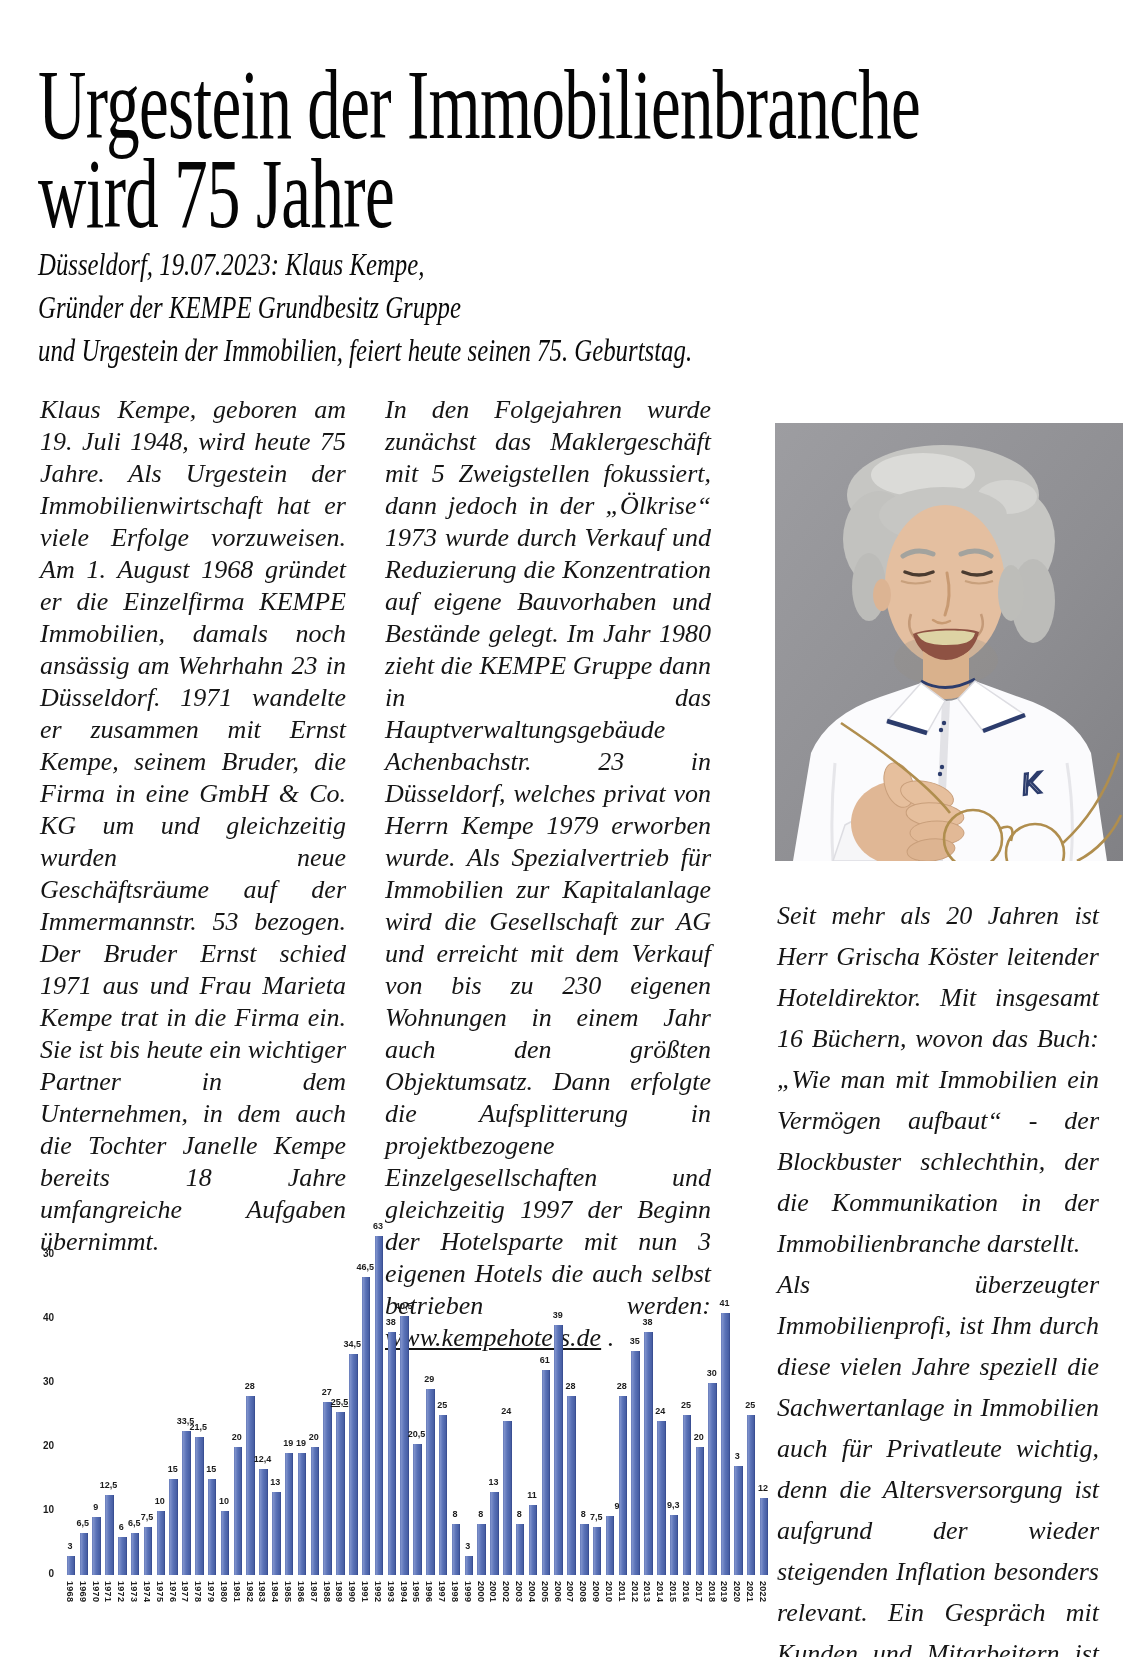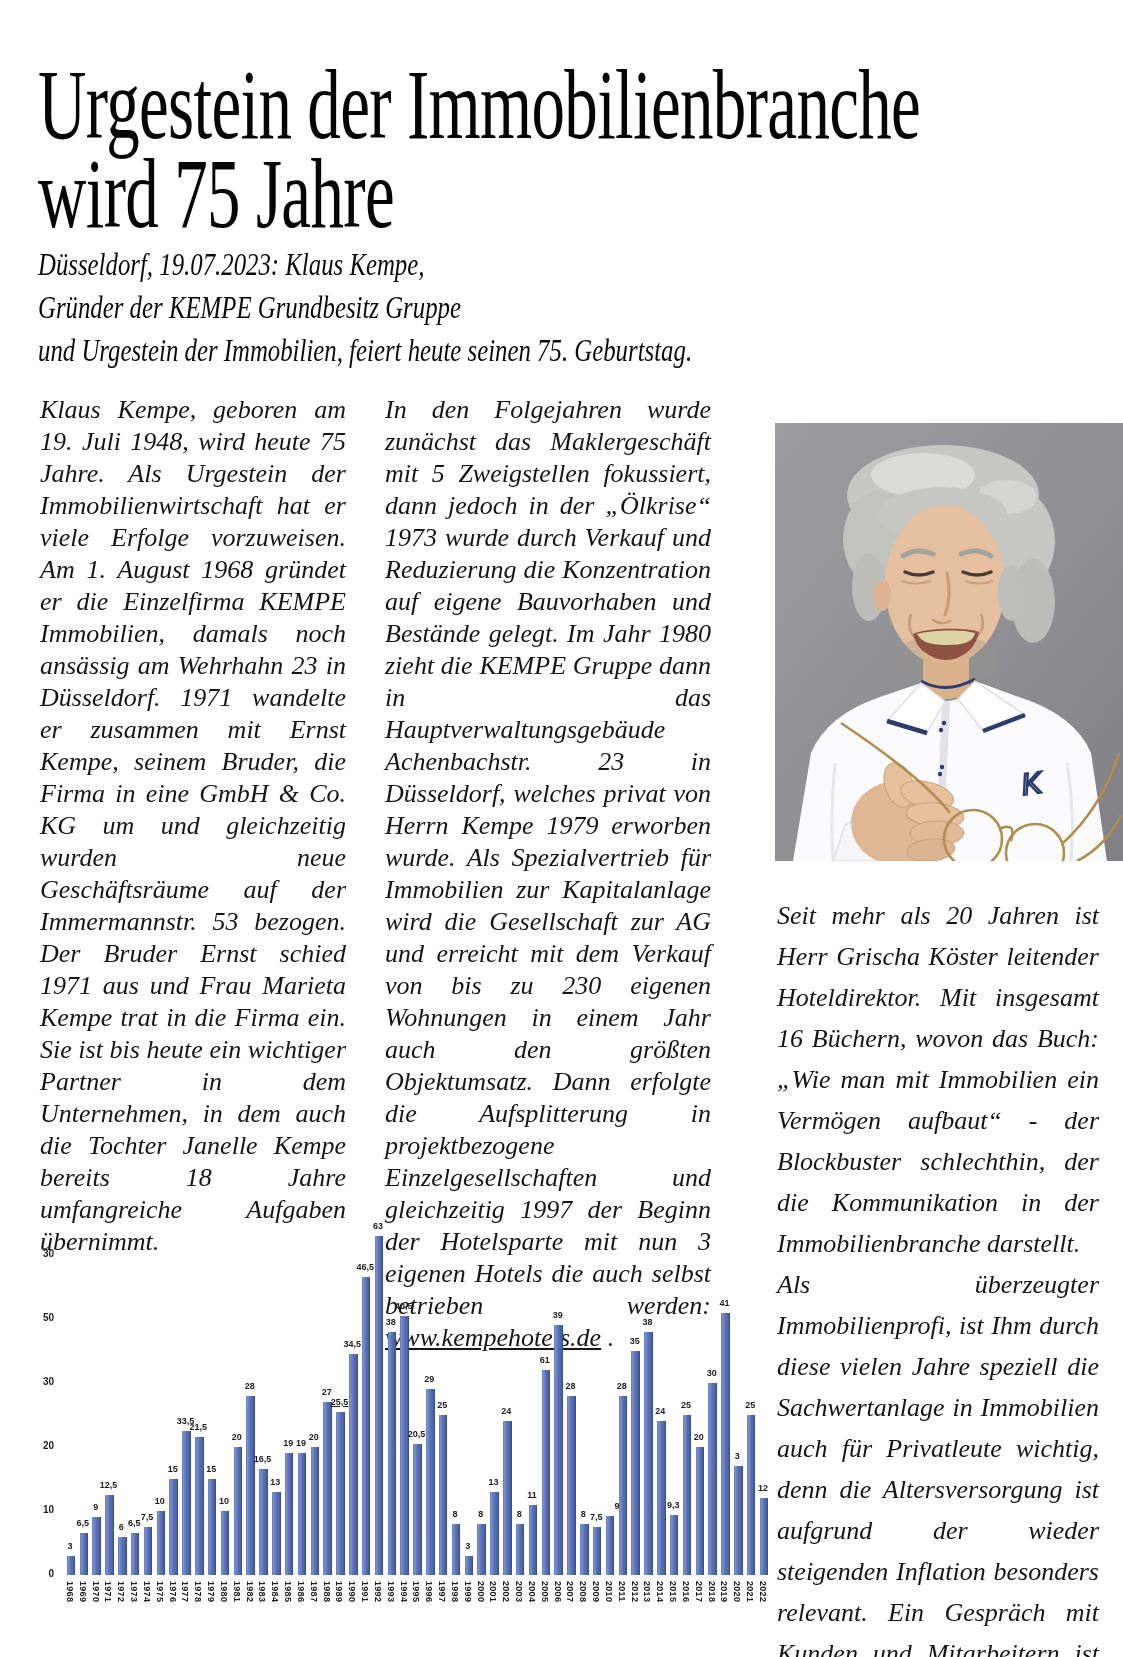--- a/index.html
+++ b/index.html
@@ -146,21 +146,21 @@
 <div id="col3" class="col">
   <p>Seit mehr als 20 Jahren ist Herr Grischa Köster leitender Hoteldirektor. Mit insgesamt 16 Büchern, wovon das Buch: „Wie man mit Immobilien ein Vermögen aufbaut“ - der Blockbuster schlechthin, der die Kommunikation in der Immobilienbranche darstellt.</p>
   <p>Als überzeugter Immobilienprofi, ist Ihm durch diese vielen Jahre speziell die Sachwertanlage in Immobilien auch für Privatleute wichtig, denn die Altersversorgung ist aufgrund der wieder steigenden Inflation besonders relevant. Ein Gespräch mit Kunden und Mitarbeitern ist immer unter der Wertschätzung und sachlichen Auseinandersetzung eine gern ausgeübte Praxis.</p>
 </div>
 
 <div id="chart">
     <div class="y-label" style="left: 0px; top: 438px;">0</div>
     <div class="y-label" style="left: 0px; top: 374px;">10</div>
     <div class="y-label" style="left: 0px; top: 310px;">20</div>
     <div class="y-label" style="left: 0px; top: 246px;">30</div>
-    <div class="y-label" style="left: 0px; top: 182px;">50</div>
+    <div class="y-label" style="left: 0px; top: 182px;">40</div>
     <div class="y-label" style="left: 0px; top: 118px;">30</div>
     <div class="bar" style="left: 36.75px; top: 425.8px; width: 6.5px; height: 19.2px;"></div>
     <div class="bar-label" style="left: 22px; top: 410.8px;">3</div>
     <div class="x-label" style="left: 45px; top: 451px;">1968</div>
     <div class="bar" style="left: 49.583px; top: 403.4px; width: 6.5px; height: 41.6px;"></div>
     <div class="bar-label" style="left: 34.833px; top: 388.4px;">6,5</div>
     <div class="x-label" style="left: 57.833px; top: 451px;">1969</div>
     <div class="bar" style="left: 62.416px; top: 387.4px; width: 6.5px; height: 57.6px;"></div>
     <div class="bar-label" style="left: 47.666px; top: 372.4px;">9</div>
     <div class="x-label" style="left: 70.666px; top: 451px;">1970</div>
@@ -194,21 +194,21 @@
     <div class="bar" style="left: 190.746px; top: 381px; width: 6.5px; height: 64px;"></div>
     <div class="bar-label" style="left: 175.996px; top: 366px;">10</div>
     <div class="x-label" style="left: 198.996px; top: 451px;">1980</div>
     <div class="bar" style="left: 203.579px; top: 317px; width: 6.5px; height: 128px;"></div>
     <div class="bar-label" style="left: 188.829px; top: 302px;">20</div>
     <div class="x-label" style="left: 211.829px; top: 451px;">1981</div>
     <div class="bar" style="left: 216.412px; top: 265.8px; width: 6.5px; height: 179.2px;"></div>
     <div class="bar-label" style="left: 201.662px; top: 250.8px;">28</div>
     <div class="x-label" style="left: 224.662px; top: 451px;">1982</div>
     <div class="bar" style="left: 229.245px; top: 339.4px; width: 6.5px; height: 105.6px;"></div>
-    <div class="bar-label" style="left: 214.495px; top: 324.4px;">16,5</div>
+    <div class="bar-label" style="left: 214.495px; top: 324.4px;">12,4</div>
     <div class="x-label" style="left: 237.495px; top: 451px;">1983</div>
     <div class="bar" style="left: 242.078px; top: 361.8px; width: 6.5px; height: 83.2px;"></div>
     <div class="bar-label" style="left: 227.328px; top: 346.8px;">13</div>
     <div class="x-label" style="left: 250.328px; top: 451px;">1984</div>
     <div class="bar" style="left: 254.911px; top: 323.4px; width: 6.5px; height: 121.6px;"></div>
     <div class="bar-label" style="left: 240.161px; top: 308.4px;">19</div>
     <div class="x-label" style="left: 263.161px; top: 451px;">1985</div>
     <div class="bar" style="left: 267.744px; top: 323.4px; width: 6.5px; height: 121.6px;"></div>
     <div class="bar-label" style="left: 252.994px; top: 308.4px;">19</div>
     <div class="x-label" style="left: 275.994px; top: 451px;">1986</div>

